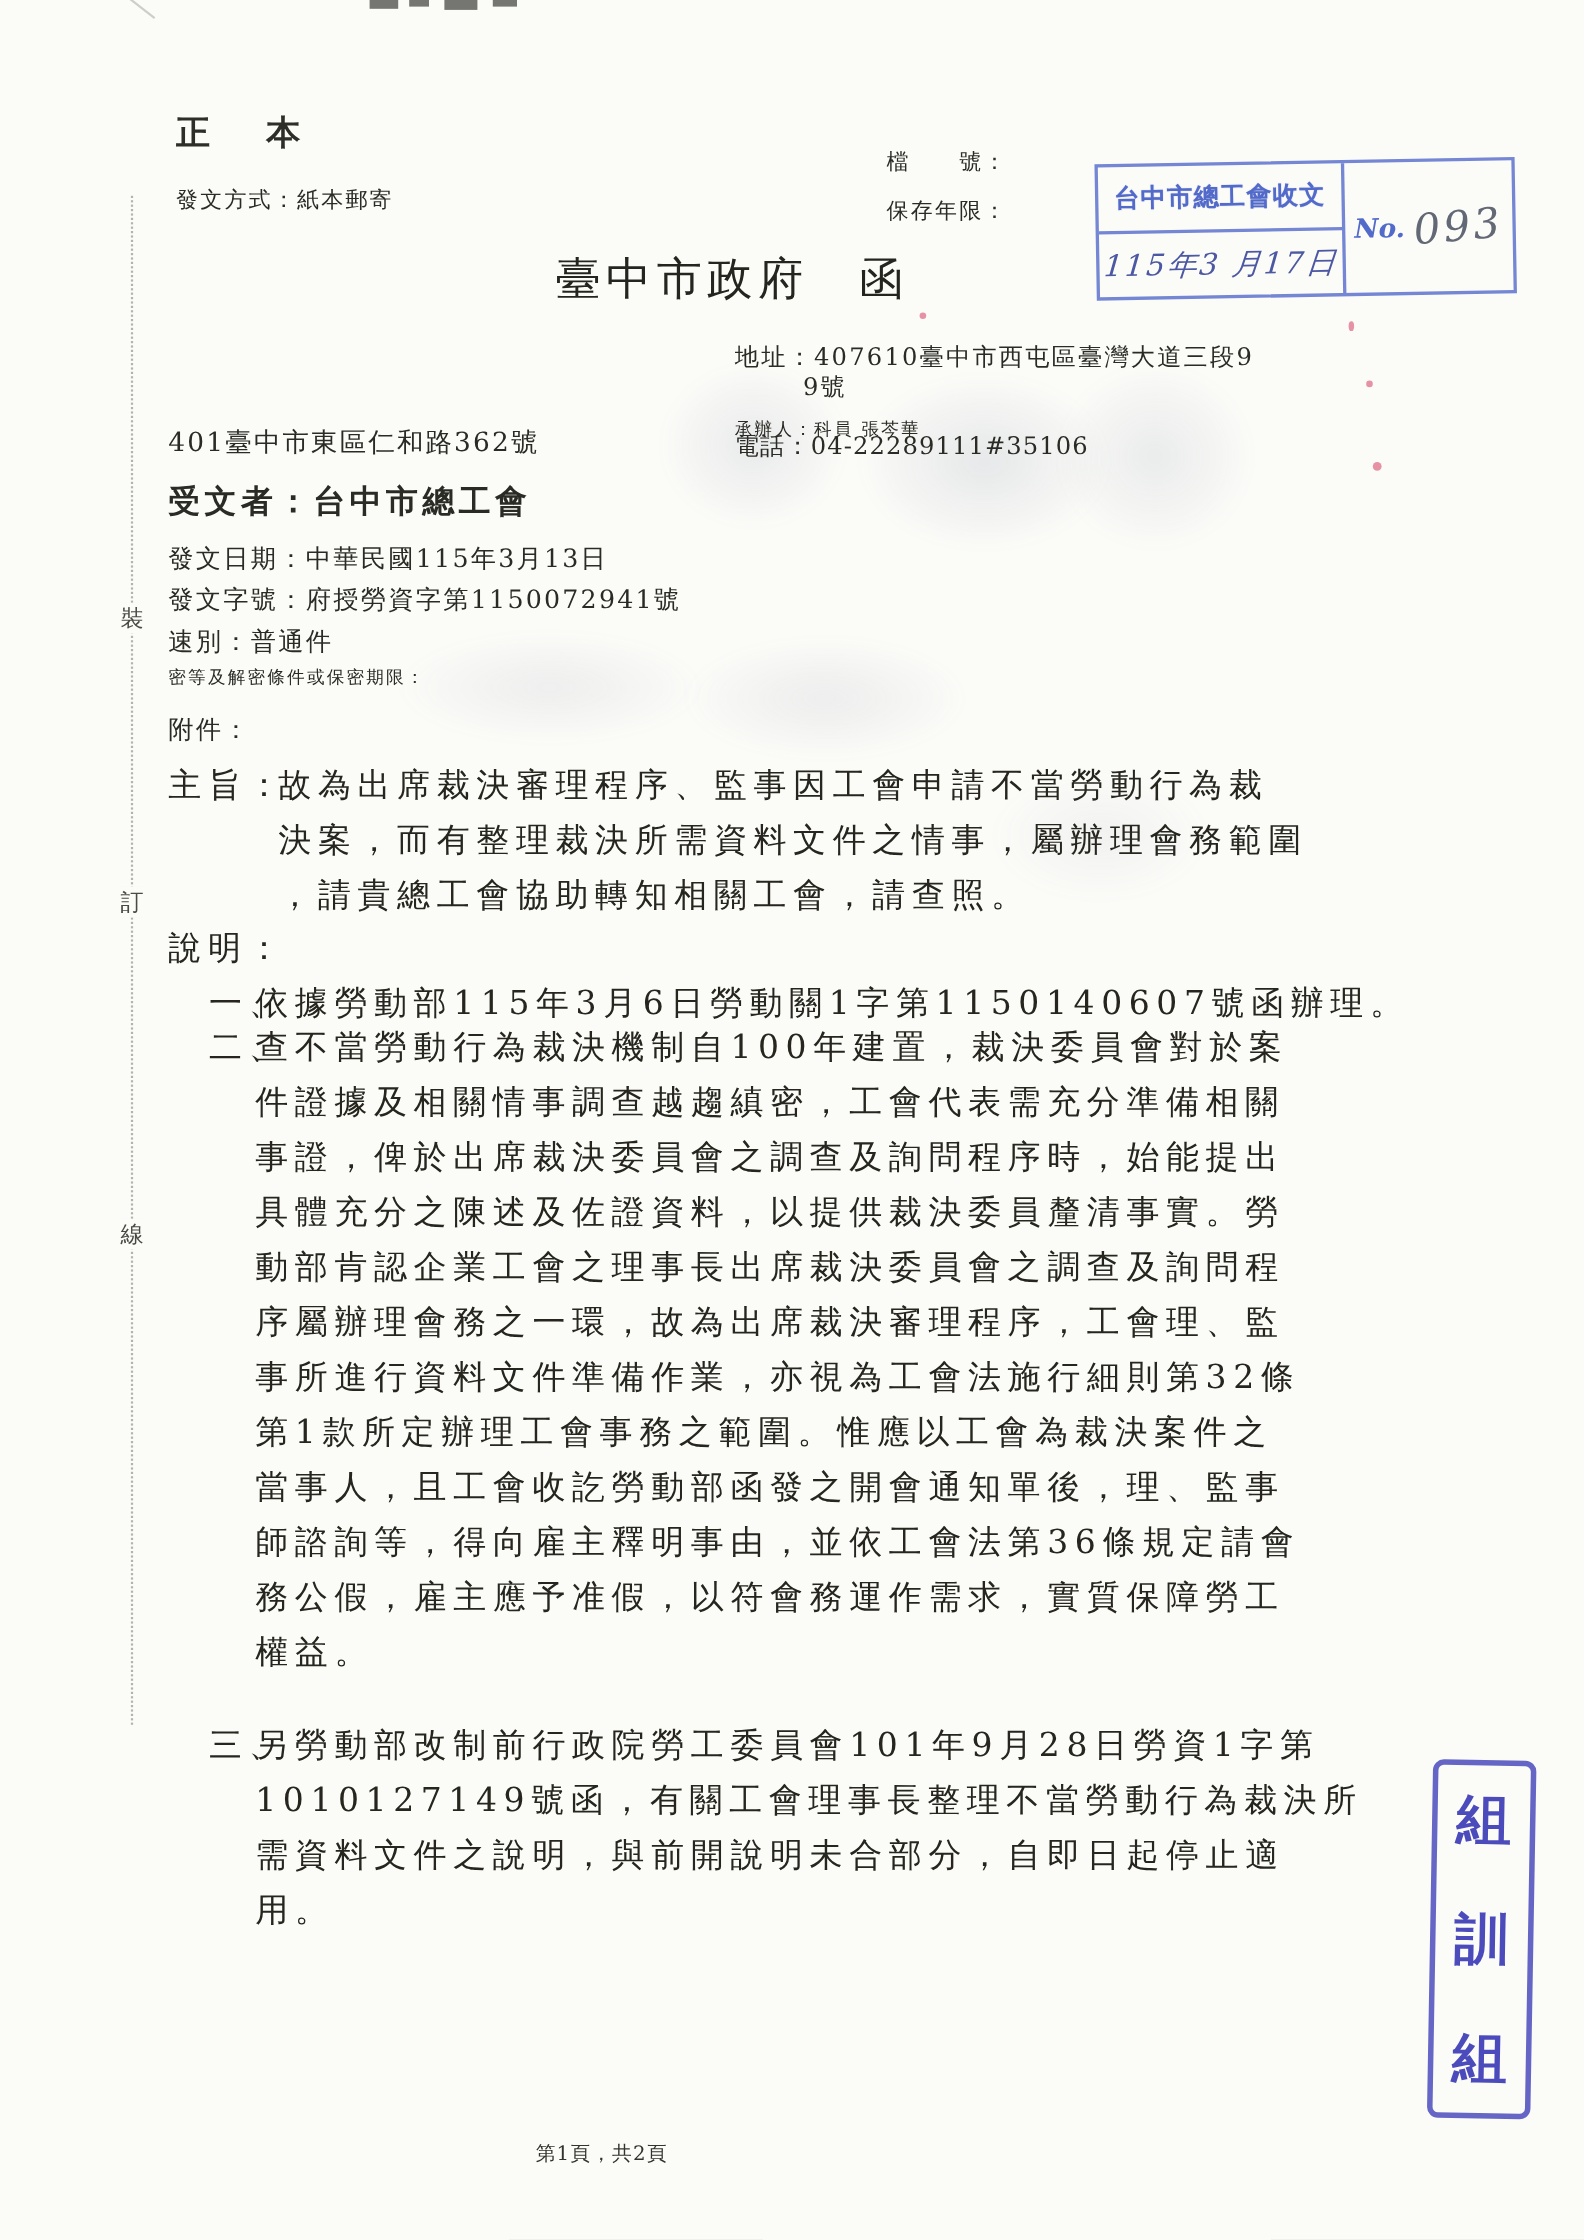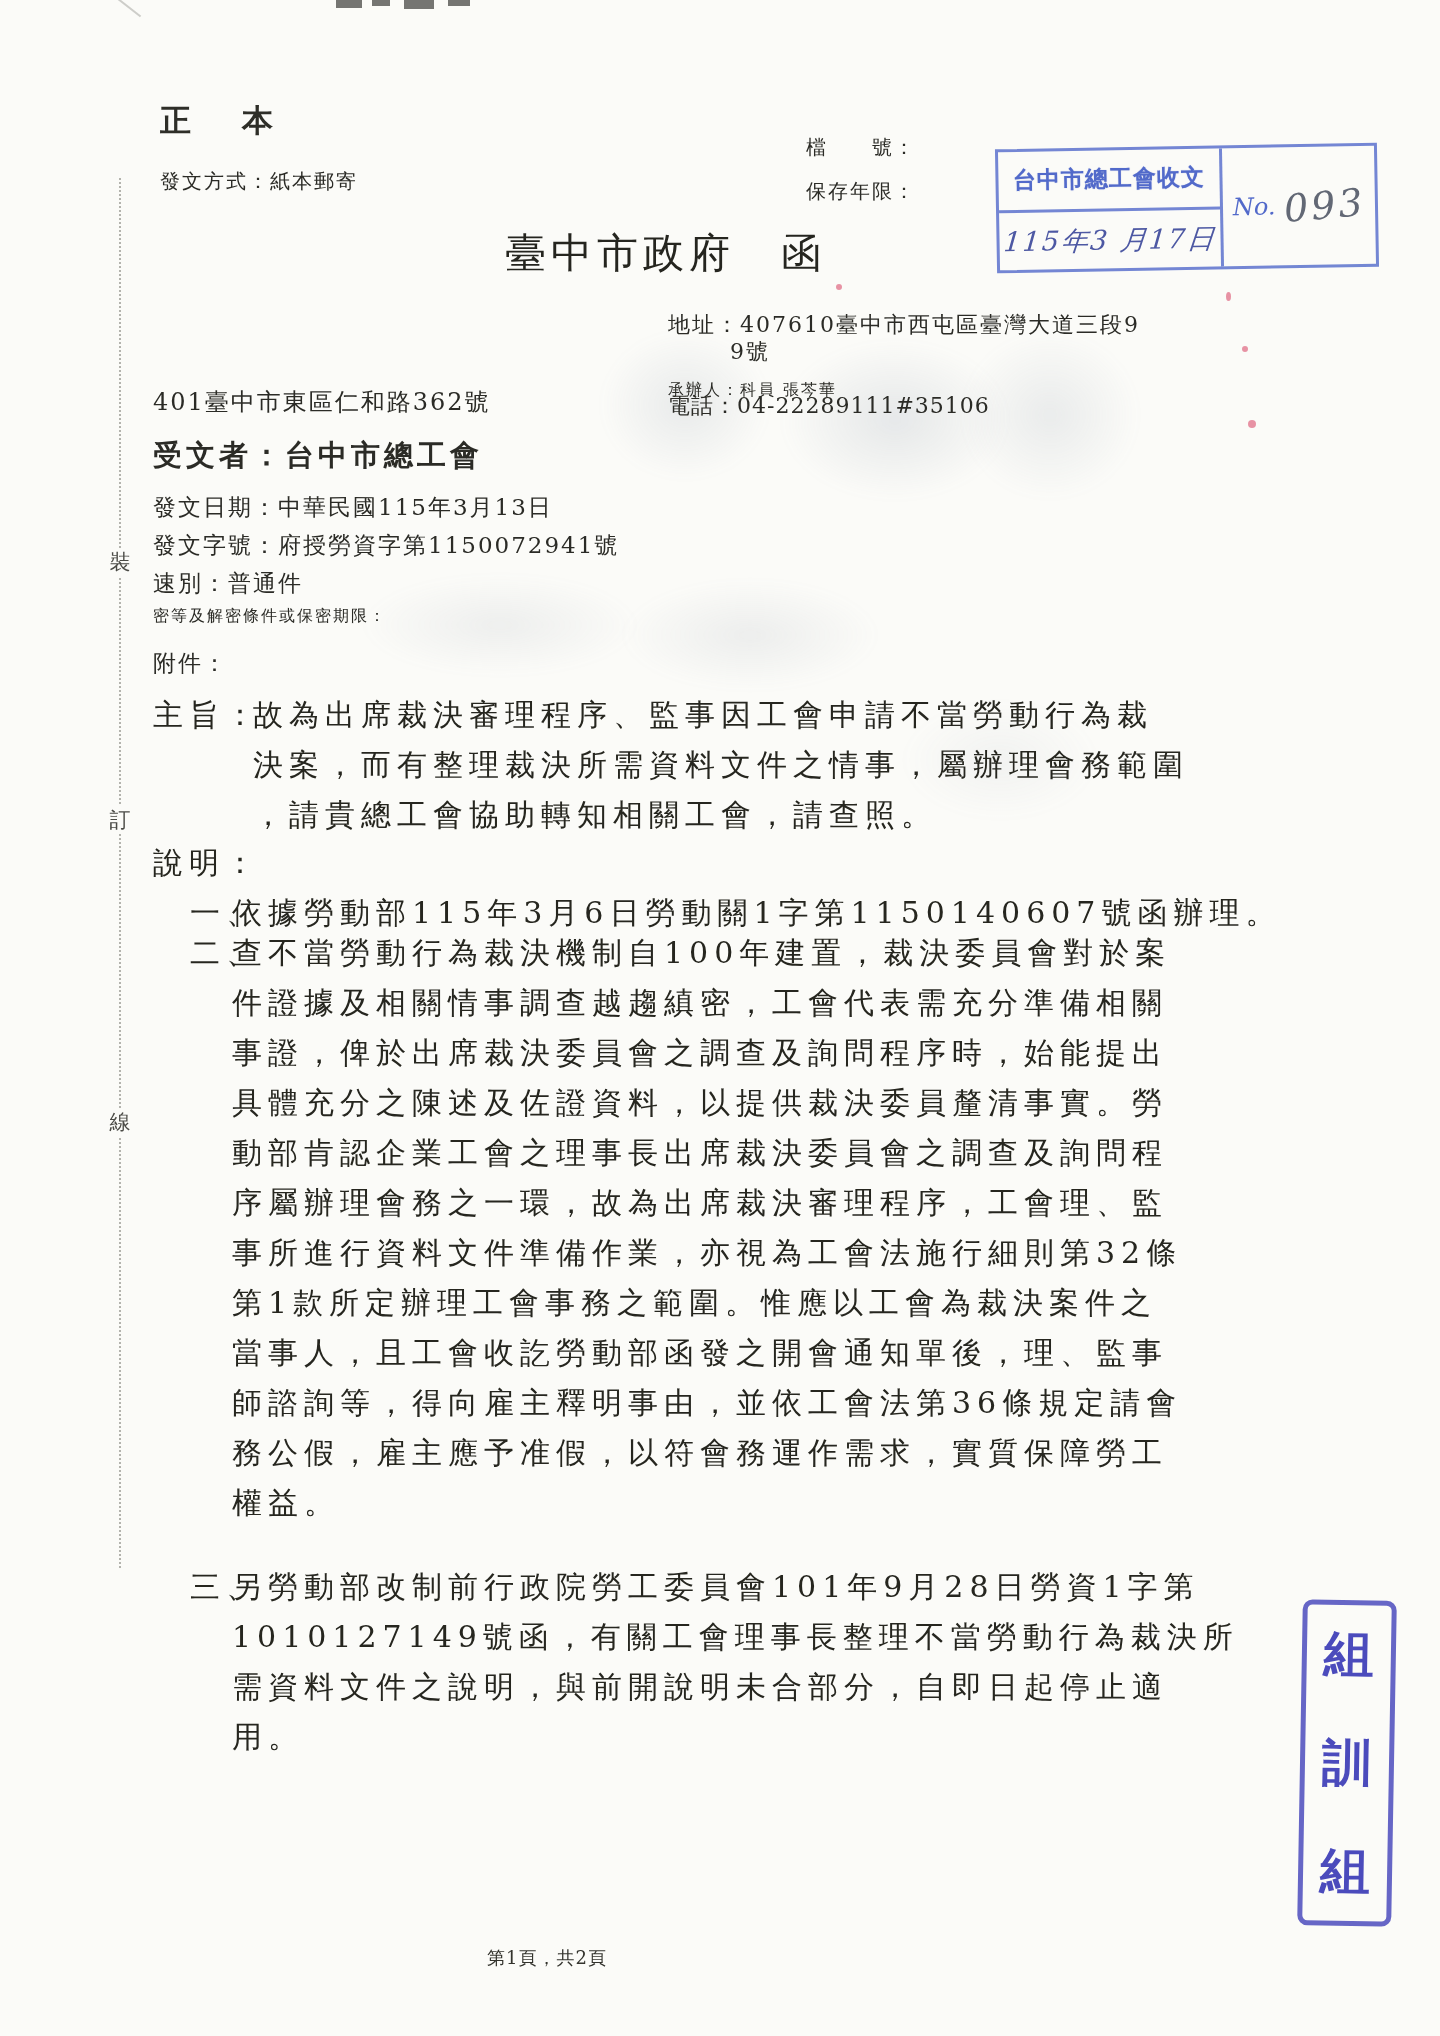--- a/index.html
+++ b/index.html
@@ -29,21 +29,21 @@
     border-bottom:3px solid rgba(68,94,198,0.78);
     color:#4a63c8;font-size:23px;font-weight:bold;letter-spacing:1px;
     text-shadow:0 0 1px rgba(74,99,200,0.5);
   }
   .receipt-date{
     flex:1;display:flex;align-items:center;justify-content:center;
     color:#44509f;font-size:27px;font-style:italic;letter-spacing:2px;
     transform:skewX(-6deg);
   }
   .receipt-right{width:152px;display:flex;align-items:center;justify-content:center;gap:8px;}
-  .receipt-no{color:#4a63c8;font-size:24px;font-style:italic;font-weight:normal;}
+  .receipt-no{color:#4a63c8;font-size:24px;font-style:italic;font-weight:bold;}
   .receipt-num{color:#5a616e;font-size:38px;font-style:italic;transform:rotate(-4deg);letter-spacing:3px;}
   
   .addr1{left:668px;top:310px;font-size:22px;letter-spacing:2px;}
   .addr2{left:730px;top:337px;font-size:22px;letter-spacing:2px;}
   .contact{left:668px;top:380px;font-size:16px;letter-spacing:2px;}
   .phone{left:668px;top:391px;font-size:22px;letter-spacing:1px;}
   
   .postal{left:153px;top:386px;font-size:24px;letter-spacing:2px;}
   .recvr{left:153px;top:436px;font-size:29px;letter-spacing:4px;font-weight:bold;}
   .meta1{left:153px;top:492px;font-size:23px;letter-spacing:2px;}

